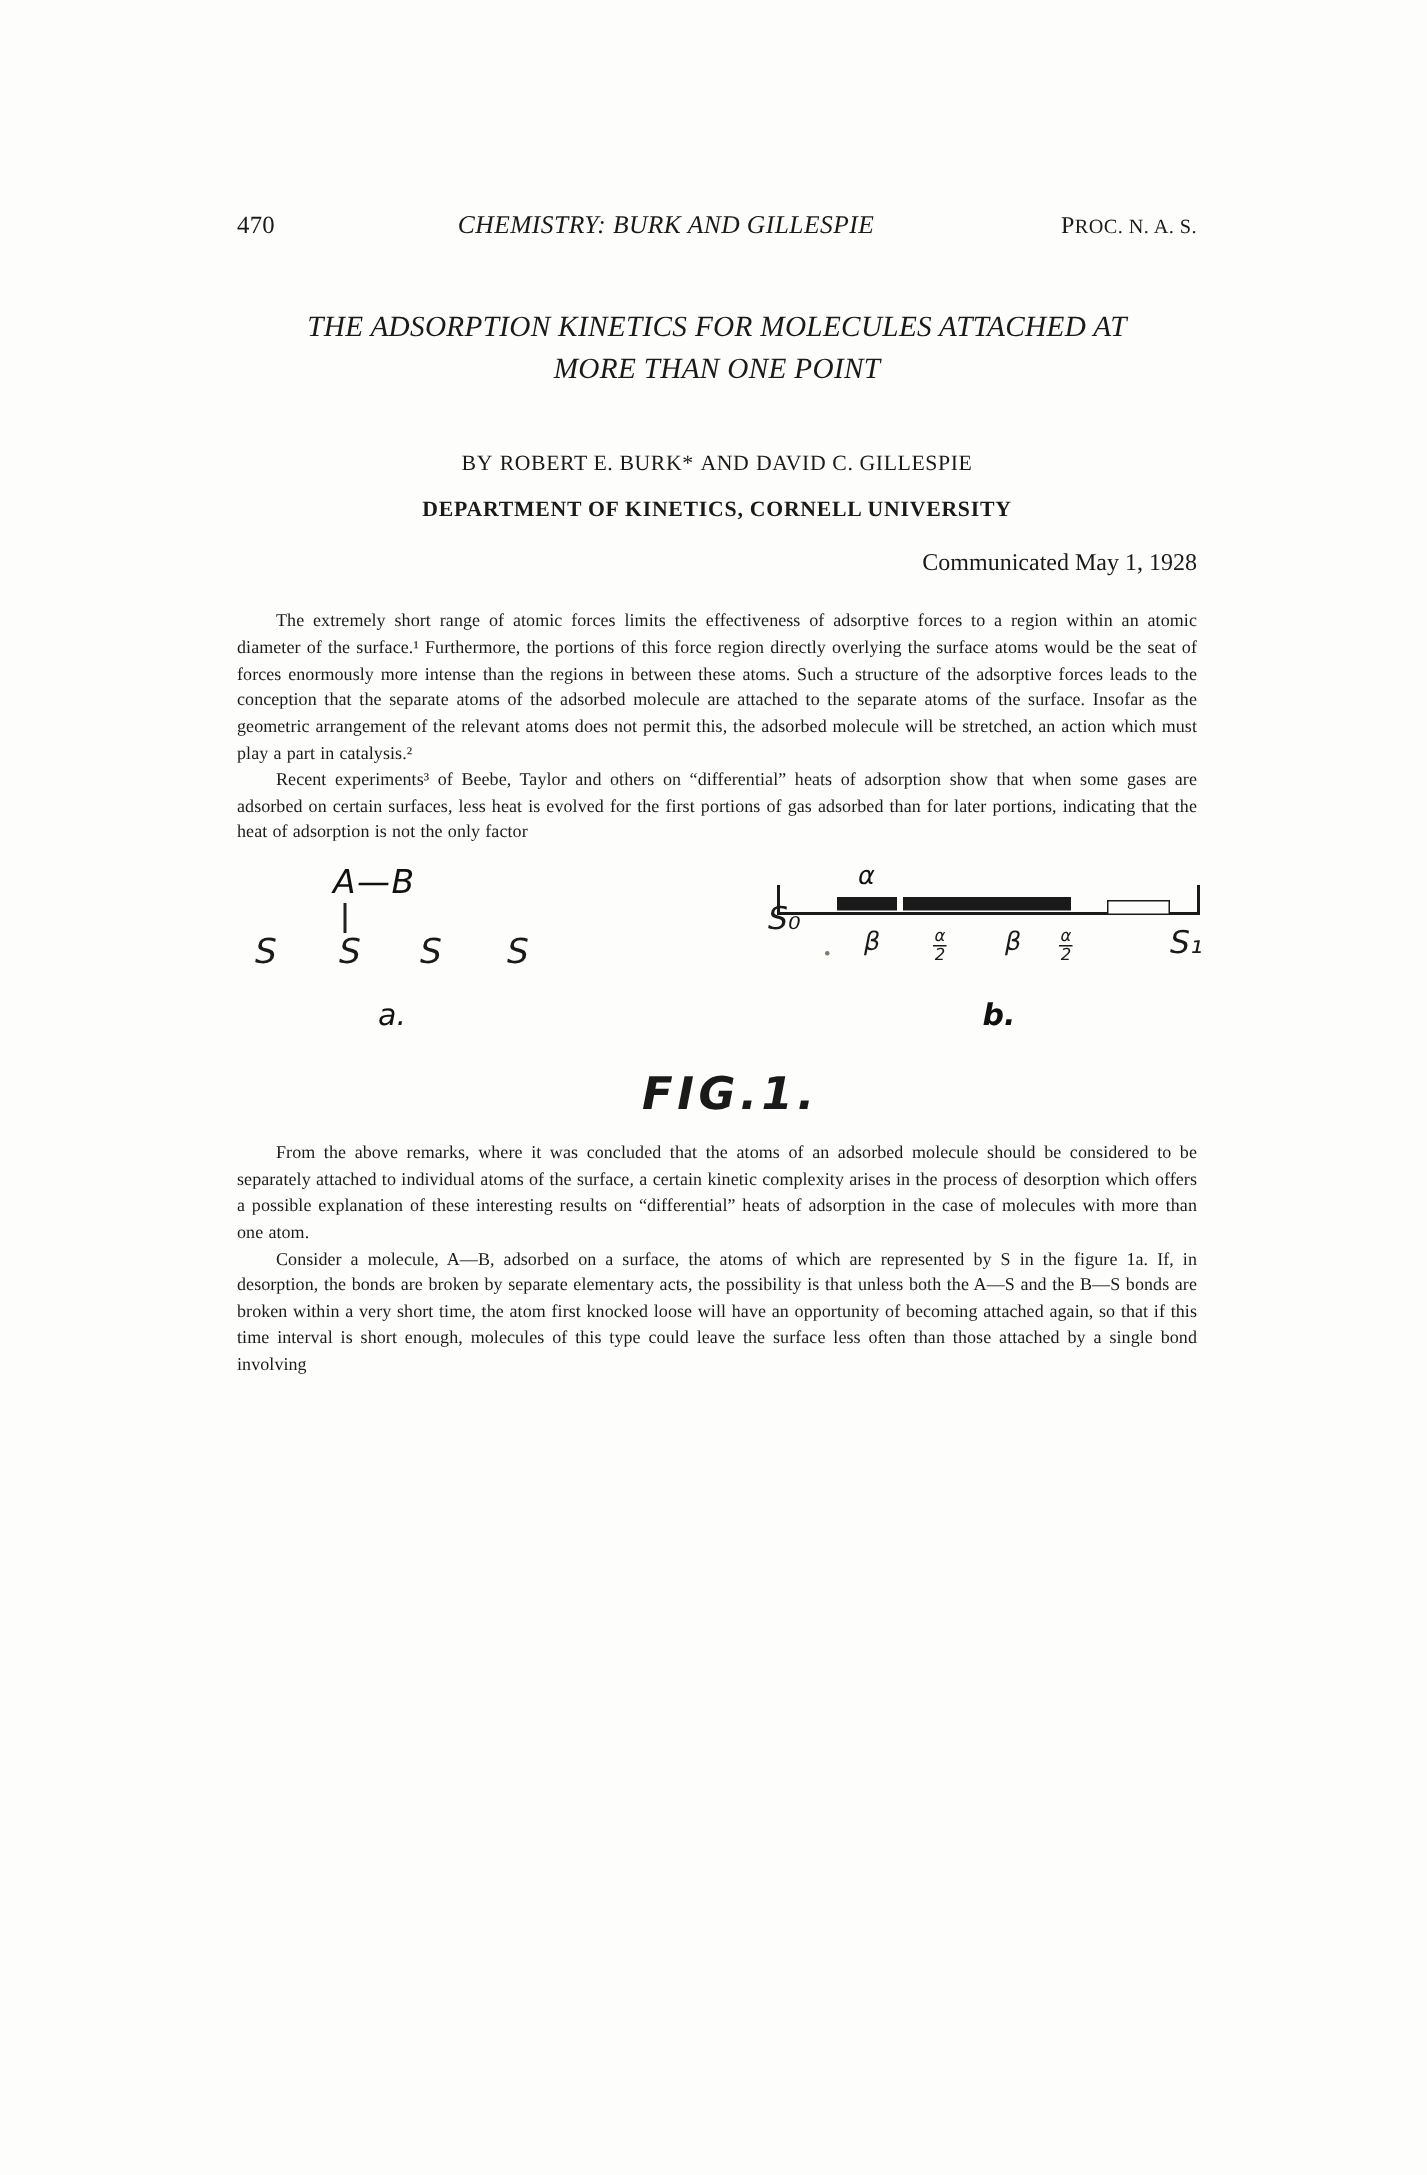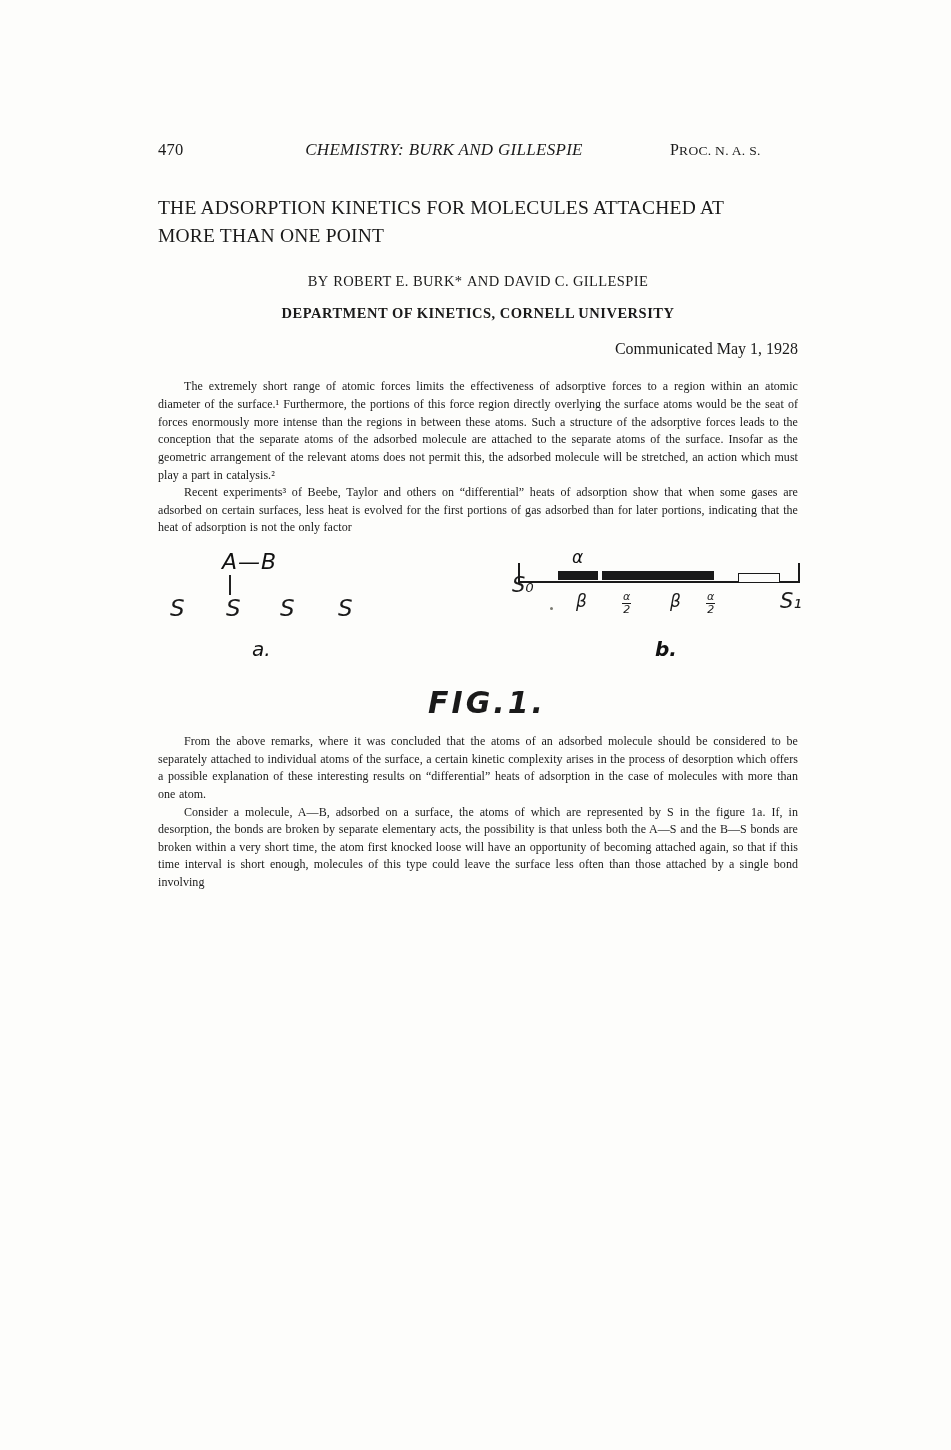--- a/index.html
+++ b/index.html
@@ -28,49 +28,51 @@
     top: 140px;
     width: 640px;
   }
 
   
   .runhead {
     display: flex;
     align-items: baseline;
     font-size: 16.5px;
     letter-spacing: 0.2px;
-    margin-bottom: 34px;
+    margin-bottom: 45px;
   }
   .runhead .folio {
     width: 60px;
     font-style: normal;
   }
   .runhead .title {
     flex: 1;
     text-align: center;
     font-style: italic;
     font-size: 17px;
     letter-spacing: 0.3px;
   }
   .runhead .journal {
     width: 128px;
+    text-align: right;
     font-size: 16px;
   }
   .runhead .journal .sc {
     font-size: 13.5px;
     letter-spacing: 0.3px;
   }
 
   
   .art-title {
-    text-align: left;
+    text-align: center;
+    font-style: italic;
     font-size: 19.5px;
     line-height: 1.42;
     letter-spacing: 0.2px;
-    margin: 0 0 22px 0;
+    margin: 0 0 38px 0;
     font-weight: normal;
   }
   .byline {
     text-align: center;
     font-size: 17px;
     margin-bottom: 14px;
     letter-spacing: 0.2px;
   }
   .byline .sc { font-size: 14.5px; letter-spacing: 0.4px; }
   .affil {

